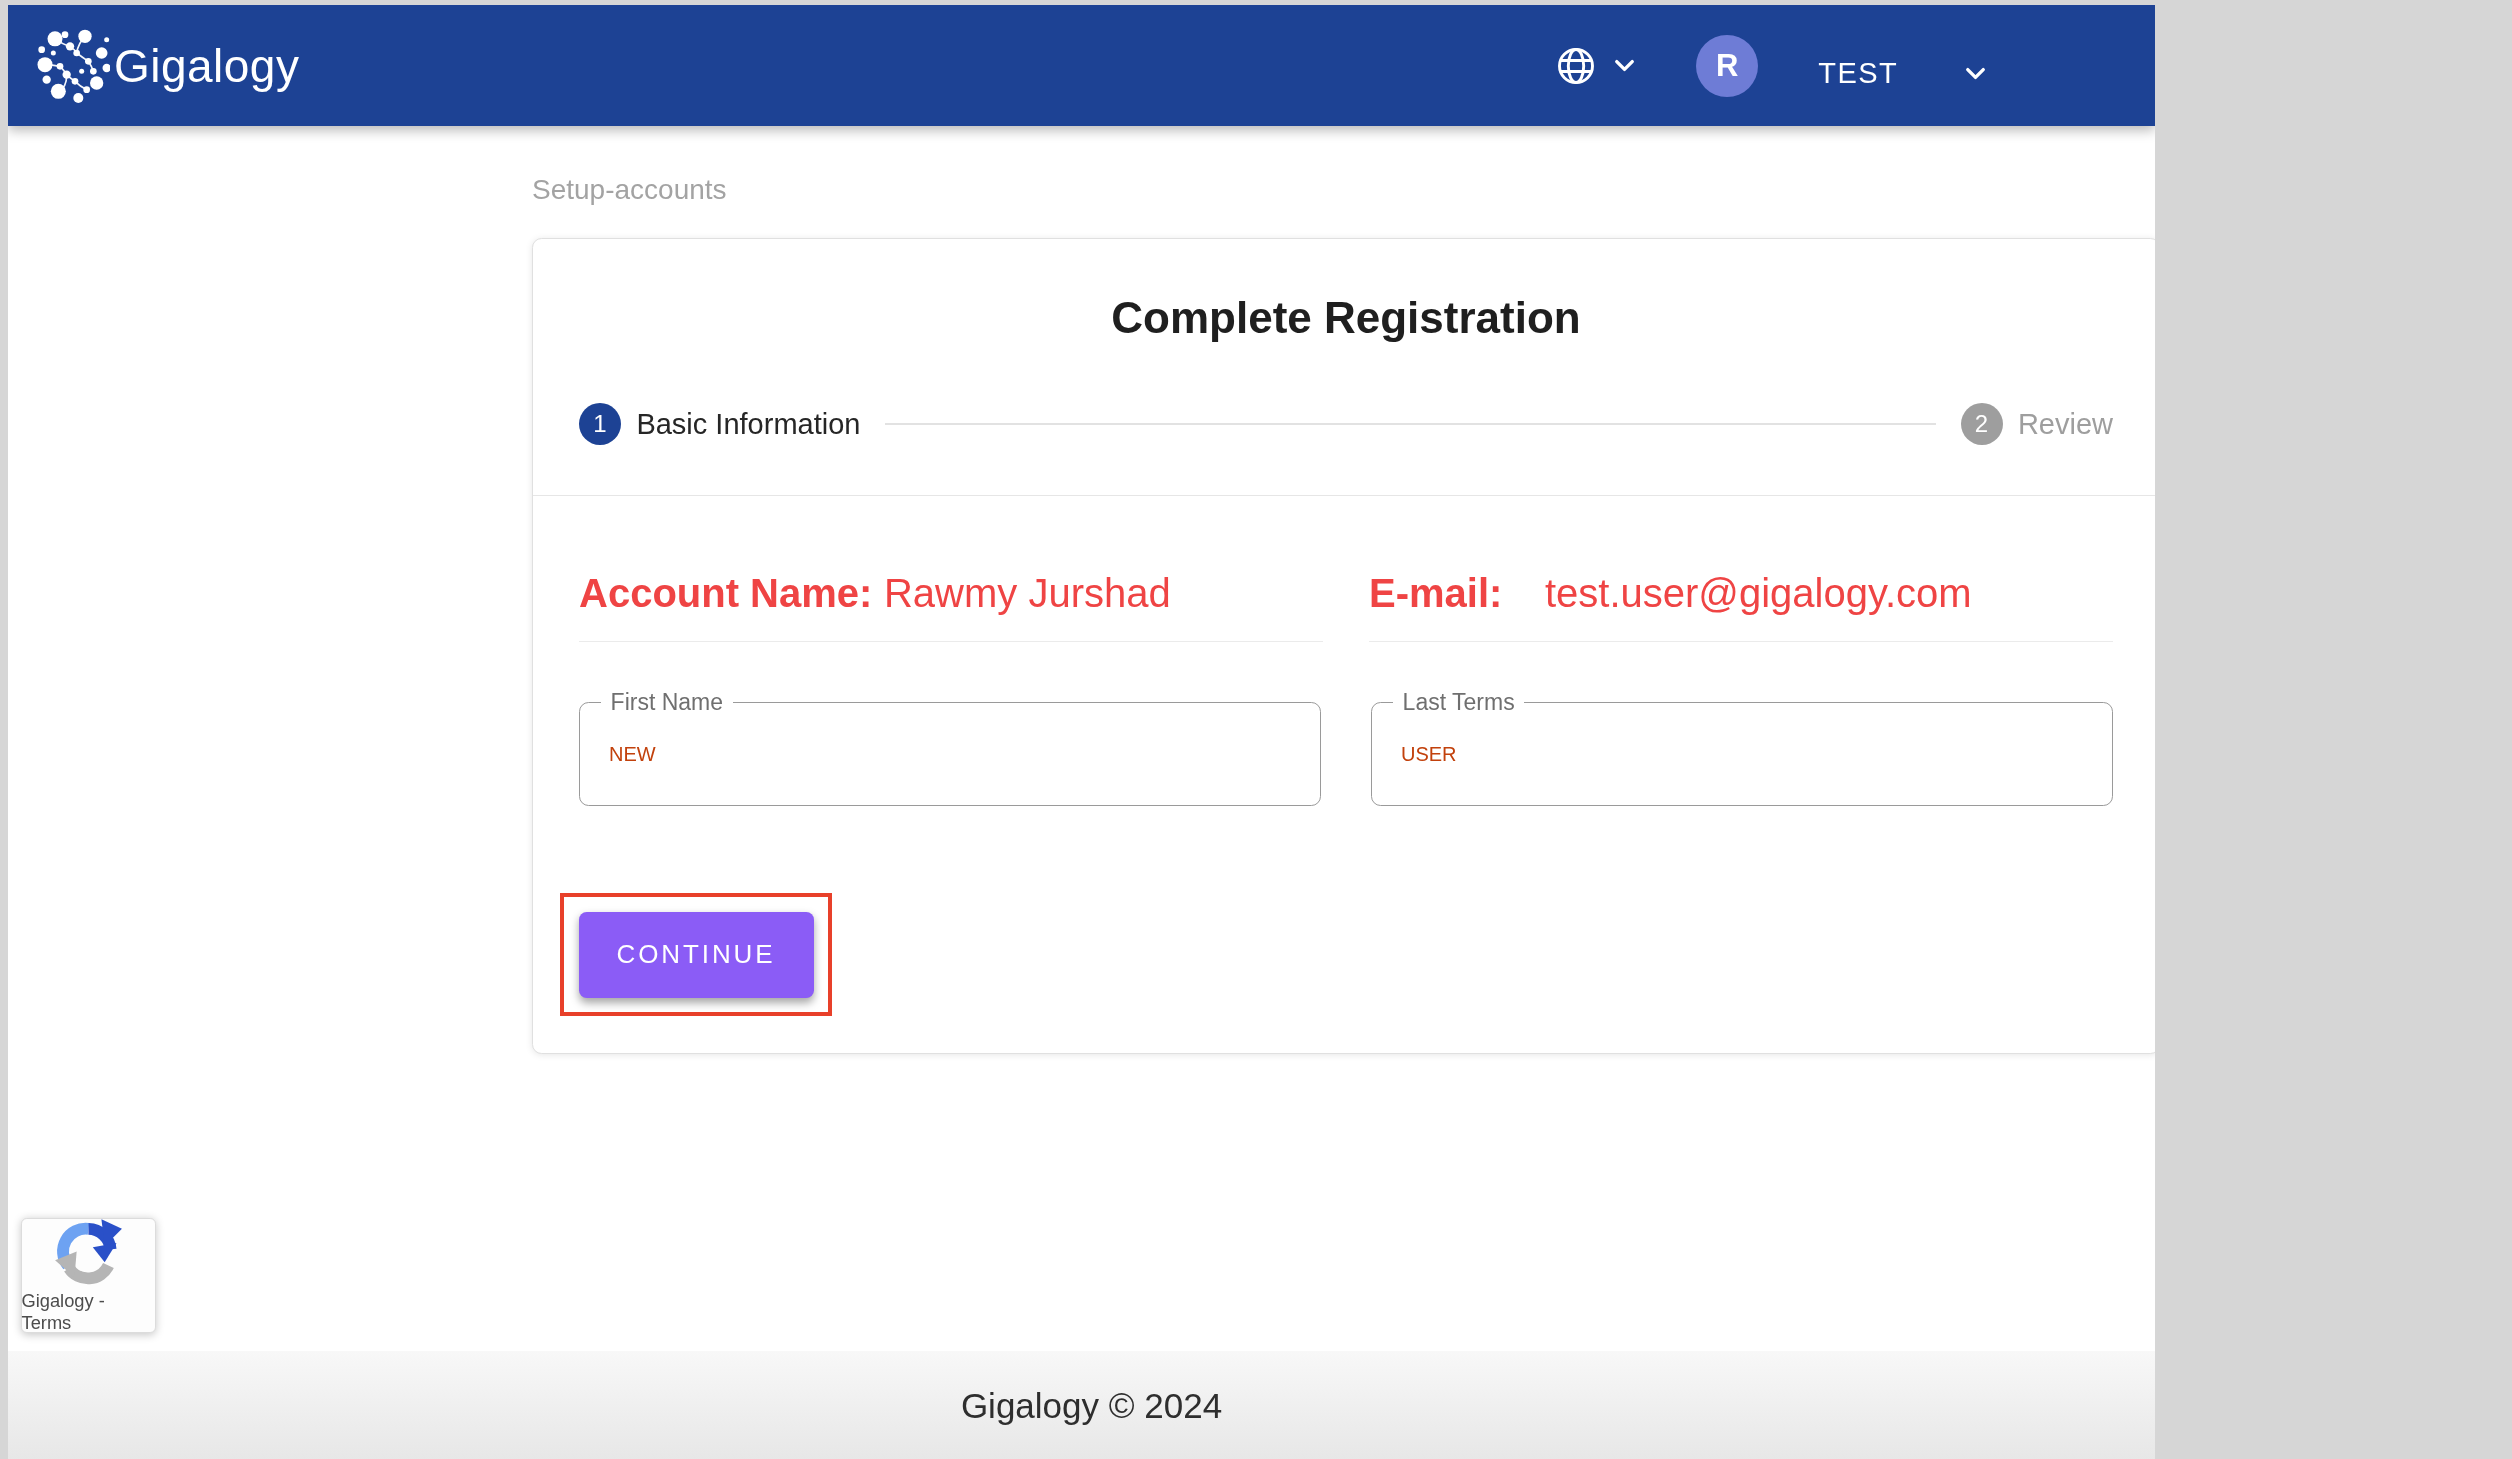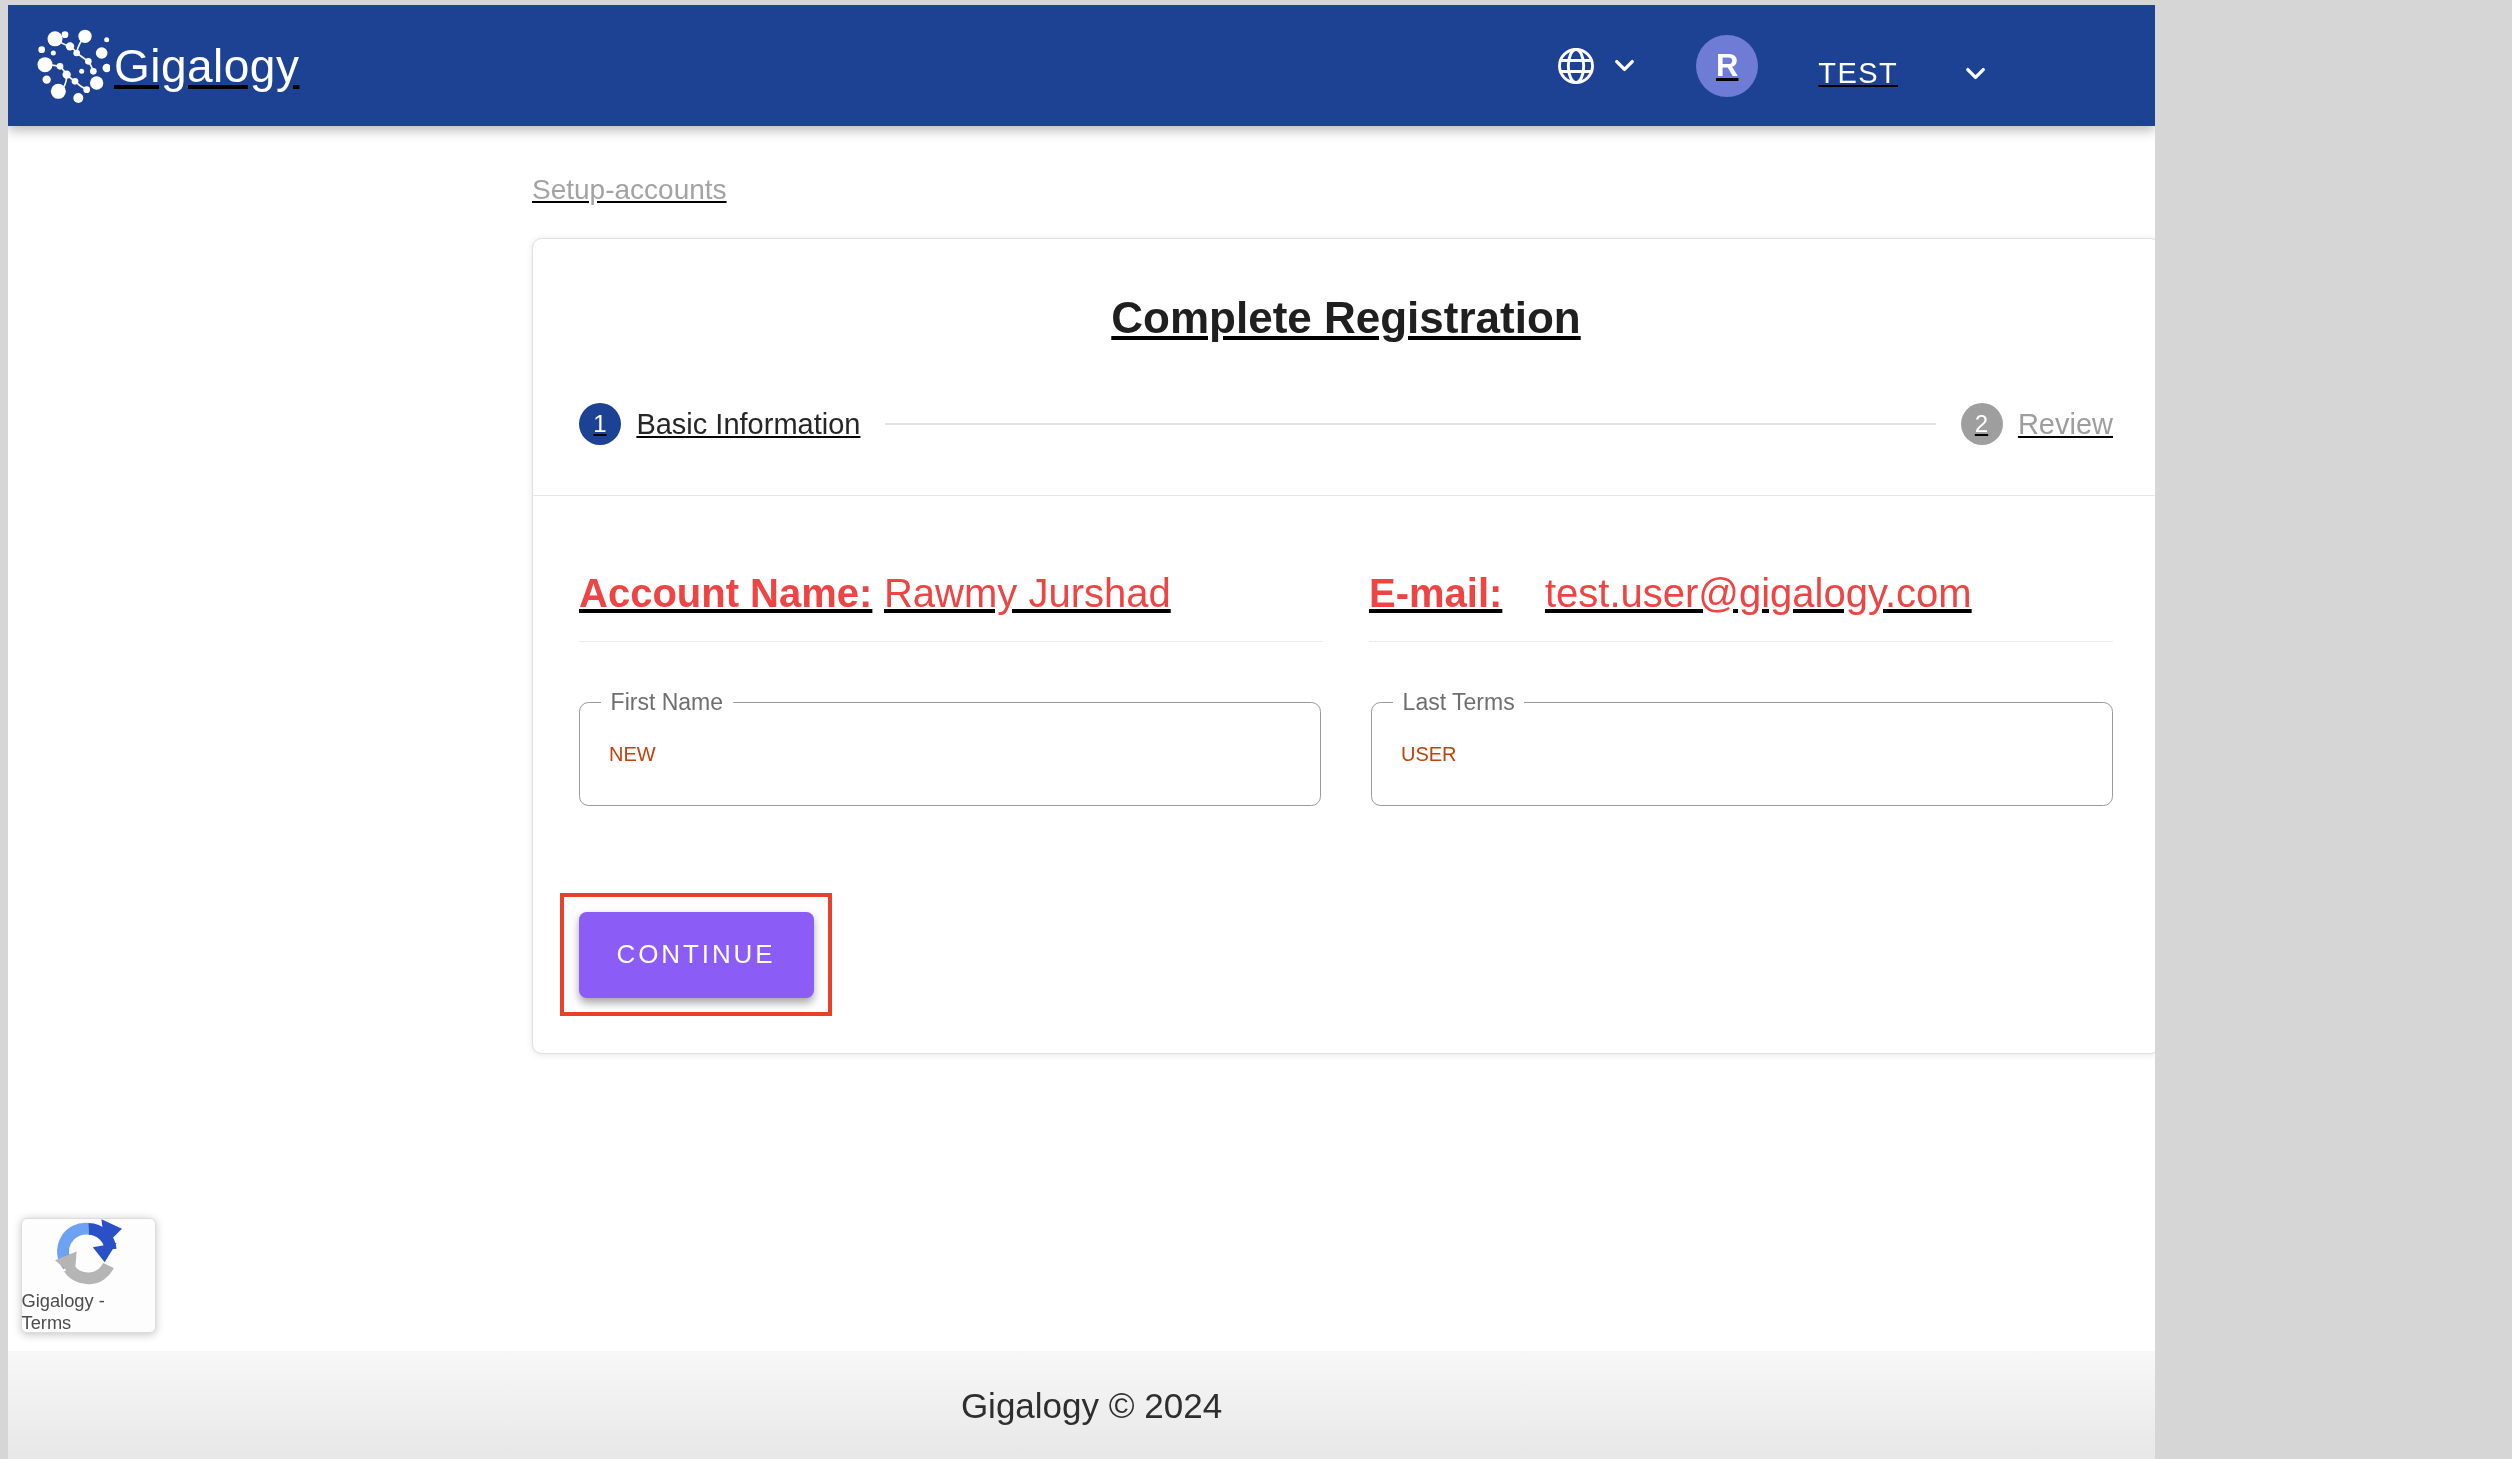--- a/index.html
+++ b/index.html
@@ -3,21 +3,20 @@
 <meta charset="utf-8">
 <style>
   * { margin:0; padding:0; box-sizing:border-box; }
   html,body { width:2512px; height:1460px; }
   body { font-family:"Liberation Sans", sans-serif; background:#d6d6d6; }
 
   .page {
     position:relative; width:2160px; height:1460px; background:#ffffff;
     border-top:5.8px solid #d6d6d6; border-left:8.7px solid #d6d6d6; border-right:5.8px solid #d6d6d6;
     overflow:hidden;
-    text-decoration:underline;
   }
 
   
   .navbar {
     height:121px; background:#1d4294; display:flex; align-items:center;
     justify-content:space-between; padding:0 164px 0 27px; position:relative;
     box-shadow:0 4.8px 11.6px rgba(0,0,0,.28);
   }
   .brand { display:flex; align-items:center; gap:3.9px; cursor:pointer; }
   .logo-icon svg { width:75px; height:75px; display:block; }

